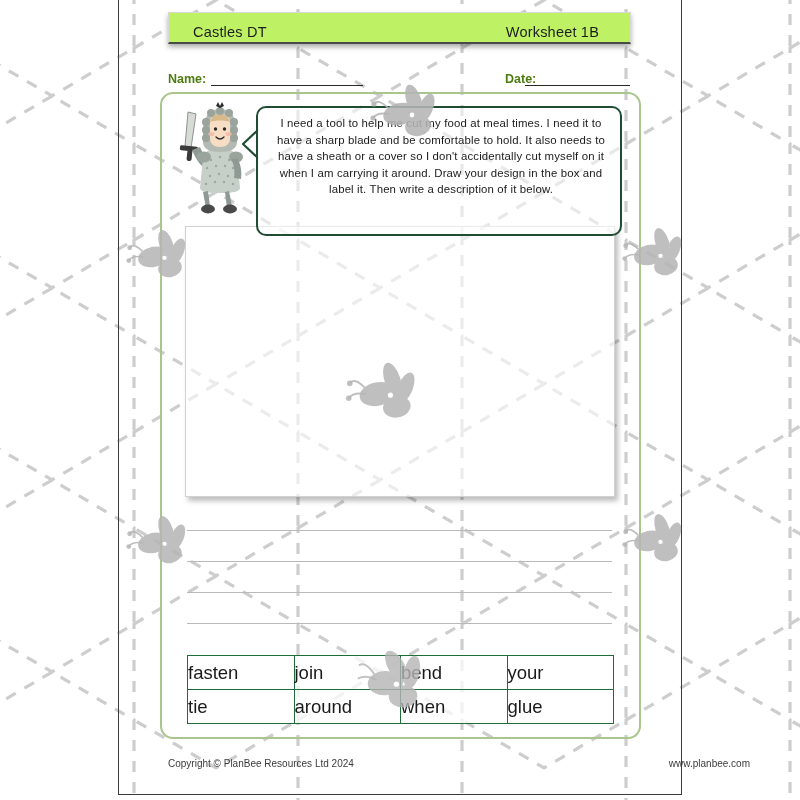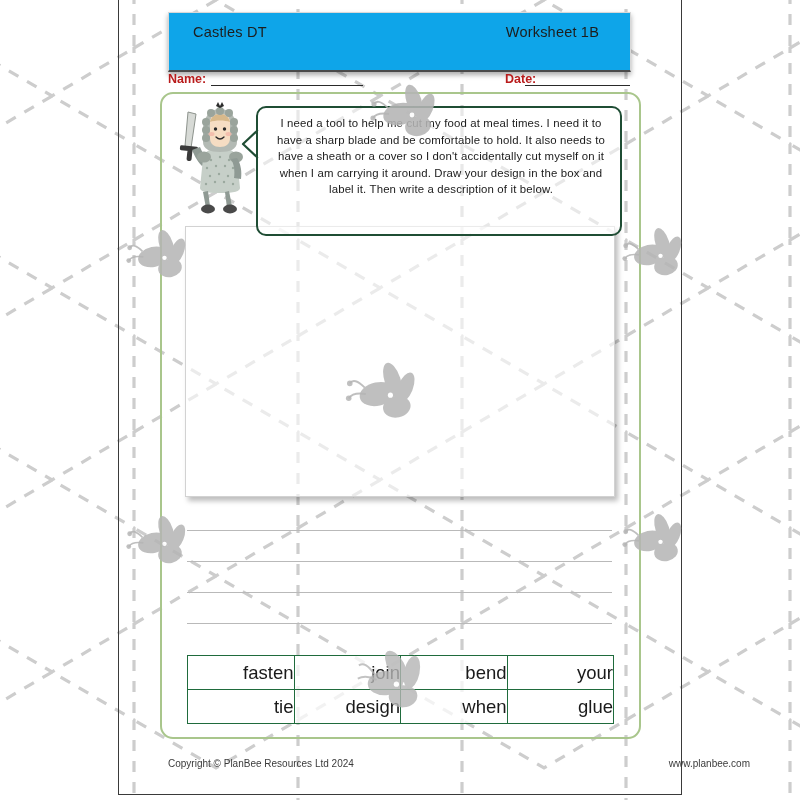--- a/index.html
+++ b/index.html
@@ -15,30 +15,30 @@
   #sheet{
     position:absolute;left:118px;top:0;width:564px;height:795px;
     background:transparent;z-index:2;
     border-left:1px solid #3a3a3a;border-right:1px solid #3a3a3a;
     border-bottom:1px solid #3a3a3a;
     box-sizing:border-box;
   }
 
   
   #title-bar{
-    position:absolute;left:168px;top:12px;width:463px;height:60px;
-    background:#0ea5e9;border:1px solid #d8d8d8;border-bottom:2px solid #4a4a4a;
+    position:absolute;left:168px;top:12px;width:463px;height:32px;
+    background:#bef264;border:1px solid #d8d8d8;border-bottom:2px solid #4a4a4a;
     box-shadow:0 3px 5px rgba(0,0,0,.33);
     z-index:6;box-sizing:border-box;
   }
   #title-bar .t-left{position:absolute;left:24px;top:11px;font-size:14.5px;color:#1d1d1d;letter-spacing:.2px;}
   #title-bar .t-right{position:absolute;right:31px;top:11px;font-size:14.5px;color:#1d1d1d;letter-spacing:.2px;}
 
   
-  .nd{position:absolute;z-index:6;font-size:12.5px;font-weight:bold;color:#b91c1c;}
+  .nd{position:absolute;z-index:6;font-size:12.5px;font-weight:bold;color:#4d7c0f;}
   #name-label{left:168px;top:72px;}
   #date-label{left:505px;top:72px;}
   .rule{position:absolute;z-index:6;border-bottom:1.6px solid #2a2a2a;}
   #name-rule{left:211px;top:85px;width:152px;}
   #date-rule{left:525px;top:85px;width:105px;}
 
   
   #frame{
     position:absolute;left:160px;top:92px;width:481px;height:647px;
     border:2.5px solid #a9c68c;border-radius:13px;
@@ -73,21 +73,21 @@
   #lines{position:absolute;left:187px;top:520px;width:425px;height:125px;z-index:5;}
   #lines .wl{position:absolute;left:0;width:425px;border-bottom:1px solid #b9b9b9;}
 
   
   #word-bank{
     position:absolute;left:187px;top:655px;width:427px;height:66px;
     border:1.8px solid #1f6b3c;border-collapse:collapse;z-index:7;
     background:rgba(255,255,255,.55);
   }
   #word-bank td{
-    border:1.4px solid #1f6b3c;text-align:right;vertical-align:middle;
+    border:1.4px solid #1f6b3c;text-align:left;vertical-align:middle;
     font-size:18.5px;color:#1a1a1a;height:33px;width:25%;
     font-family:"Liberation Sans", sans-serif;padding:0;
     background:rgba(255,255,255,.45);
     margin-top:12px;
   }
 
   
   .foot{position:absolute;top:758px;z-index:6;font-size:10px;color:#3b3b3b;}
   #copyright{left:168px;}
   #website{right:50px;}
@@ -242,21 +242,21 @@
 <table id="word-bank">
   <tbody>
       <tr>
     <td>fasten</td>
     <td>join</td>
     <td>bend</td>
     <td>your</td>
   </tr>
   <tr>
     <td>tie</td>
-    <td>design</td>
+    <td>around</td>
     <td>when</td>
     <td>glue</td>
   </tr>
 </tbody>
   </table>
 
 <span class="foot" id="copyright">Copyright © PlanBee Resources Ltd 2024</span>
 <span class="foot" id="website">www.planbee.com</span>
 
 <svg class="bee" style="left:370px;top:84px;width:72px;height:58px;" viewBox="0 0 72 58" xmlns="http://www.w3.org/2000/svg">

